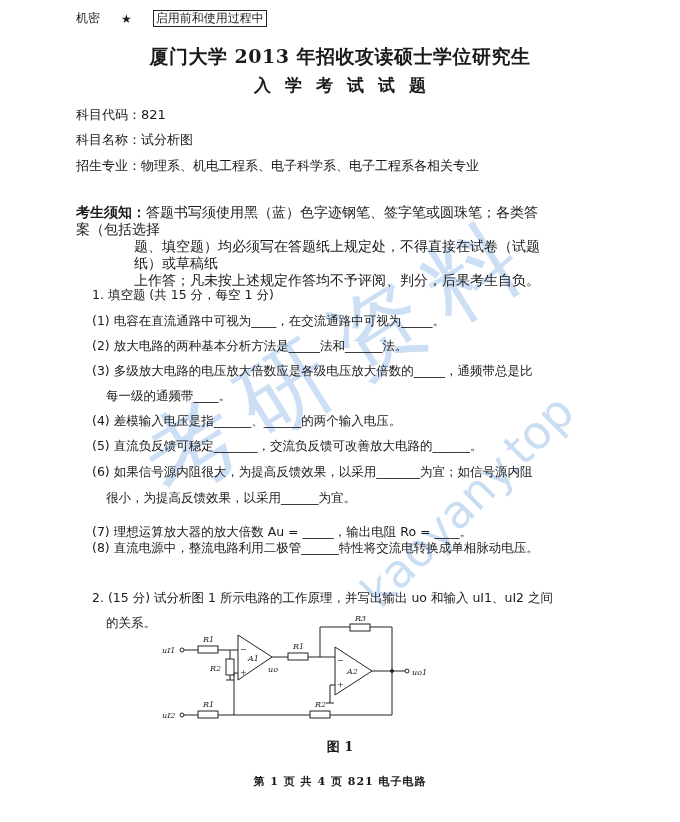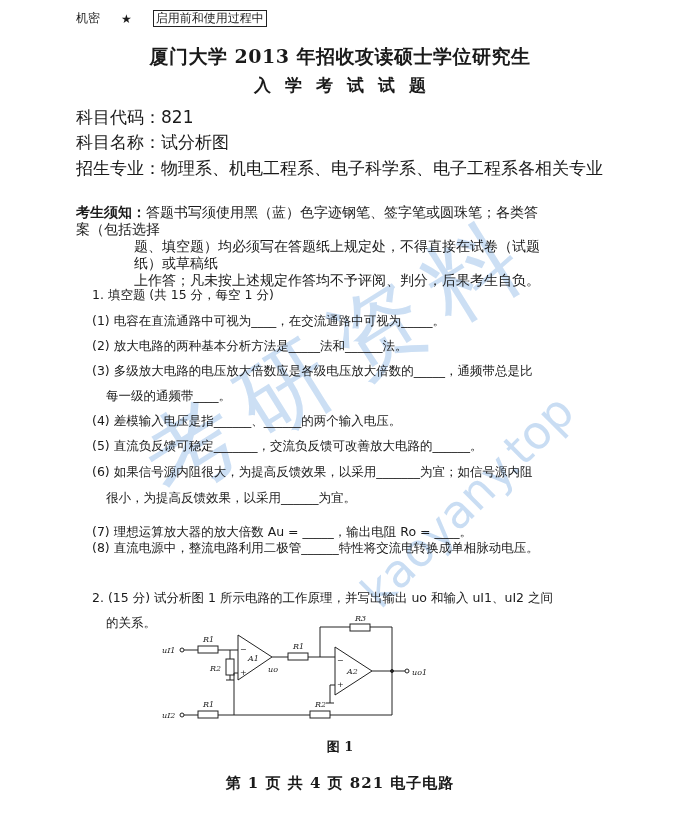--- a/index.html
+++ b/index.html
@@ -5,28 +5,28 @@
   html, body { margin:0; padding:0; }
   body {
     width:680px; height:822px; background:#ffffff; position:relative; overflow:hidden;
     font-family:"DejaVu Serif", "Liberation Serif", serif; color:#1a1a1a;
   }
   .abs { position:absolute; }
   .conf { left:76px; top:10px; font-size:12px; font-family:"DejaVu Sans", sans-serif; display:flex; align-items:center; gap:21px; }
   .conf .box { border:1.5px solid #222; padding:0 2px; line-height:15px; }
   .title { left:0; width:680px; text-align:center; top:44px; font-size:19px; font-weight:bold; letter-spacing:0.5px; }
   .subtitle { left:0; width:680px; text-align:center; top:74px; font-size:17px; font-weight:bold; letter-spacing:14px; padding-left:14px; box-sizing:border-box; }
-  .meta { left:76px; font-size:17px; font-family:"DejaVu Sans", sans-serif; }
+  .meta { left:76px; font-size:13px; font-family:"DejaVu Sans", sans-serif; }
   .notice { left:76px; top:204px; width:470px; font-size:14px; font-family:"DejaVu Sans", sans-serif; line-height:17px; }
   .notice .lbl { font-weight:bold; }
   .notice .ln { padding-left:58px; display:block; }
   .notice .first { display:block; }
   .q { left:76px; font-size:12.5px; font-family:"DejaVu Sans", sans-serif; white-space:nowrap;margin-left:16px; }
   .q.indent { left:90px; }
-  .footer { left:0; width:680px; text-align:center; top:774px; font-size:15px; font-weight:bold; font-family:"DejaVu Serif", serif; letter-spacing:1px; }
+  .footer { left:0; width:680px; text-align:center; top:774px; font-size:11px; font-weight:bold; font-family:"DejaVu Serif", serif; letter-spacing:1px; }
   .wm { color:#c7dcf3; font-family:"DejaVu Sans", sans-serif; pointer-events:none; }
   .circuit { left:160px; top:615px; }
   .fig-caption { left:0; width:680px; text-align:center; top:738px; font-size:13px; font-weight:bold; }
 </style>
 </head>
 <body>
 
 <div class="abs wm" style="left:120px; top:300px; width:500px; height:360px;">
   <div style="position:absolute; left:0; top:120px; font-size:92px; transform:rotate(-32deg); transform-origin:left top; letter-spacing:18px; opacity:0.9;">考研资料</div>
   <div style="position:absolute; left:230px; top:280px; font-size:46px; transform:rotate(-45deg); transform-origin:left top; opacity:0.95;">kaoyany.top</div>

